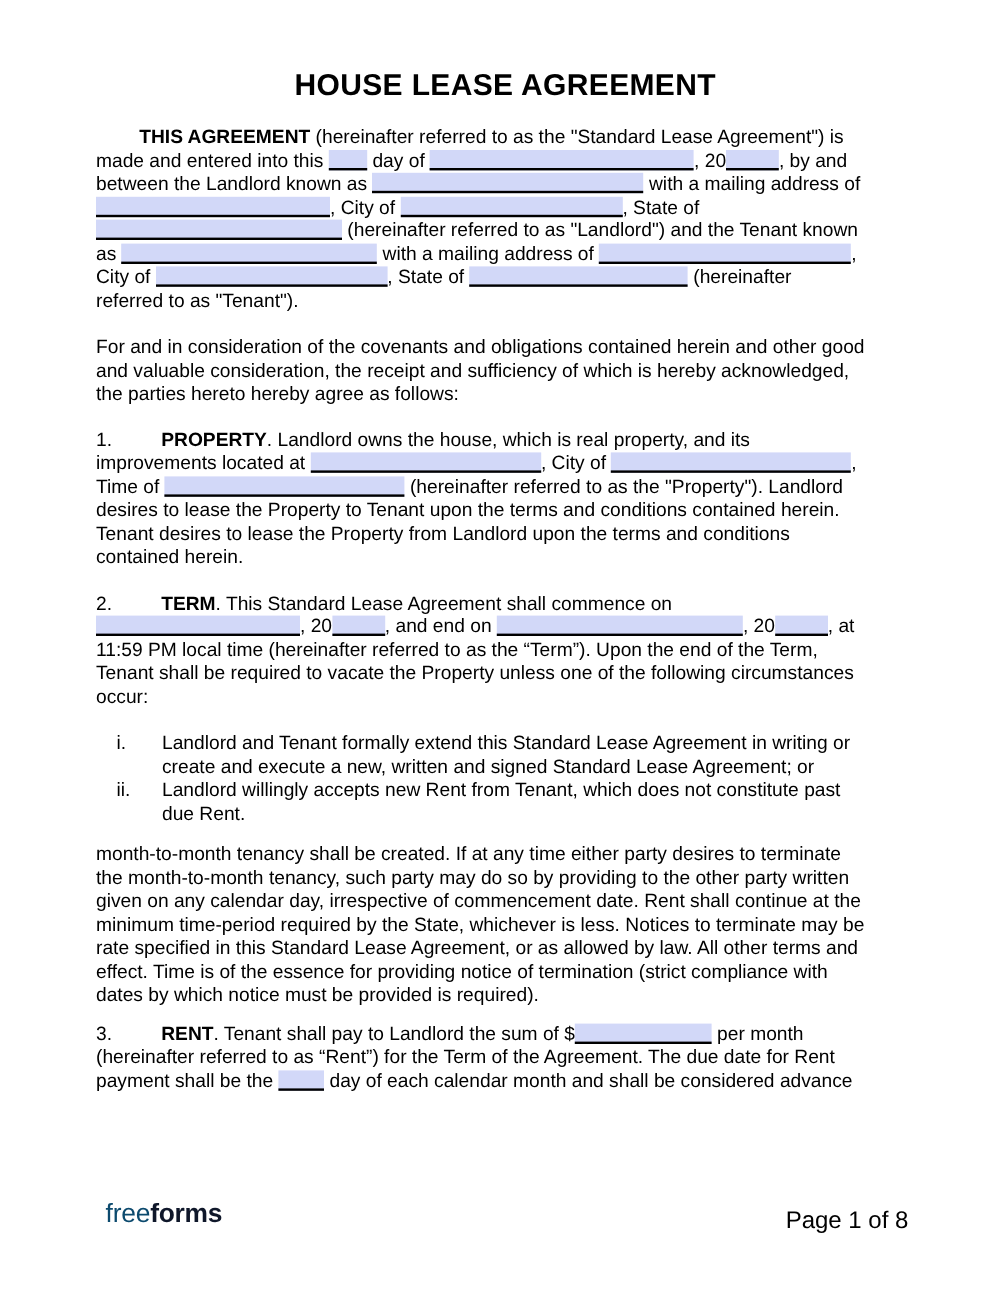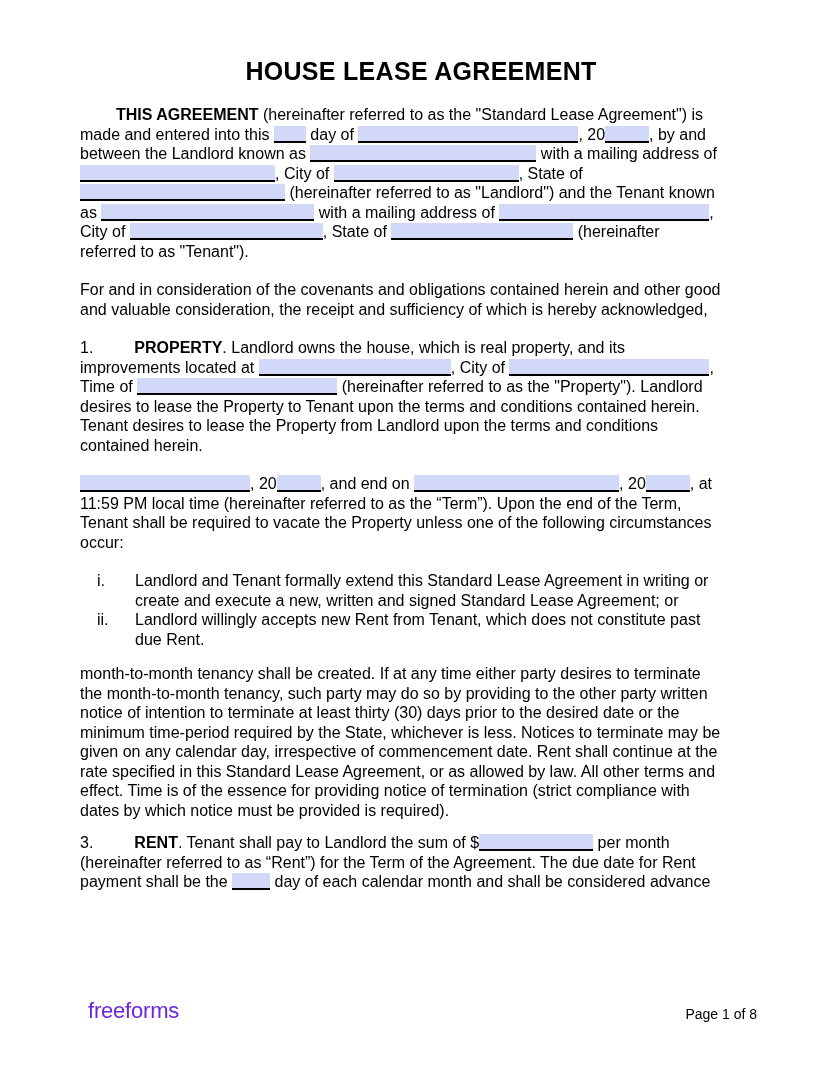--- a/index.html
+++ b/index.html
@@ -32,53 +32,55 @@
     background: #d2d8f8;
     border-bottom: 2px solid #000000;
     vertical-align: -3px; box-sizing: border-box;
   }
   .li { position: relative; padding-left: 55px; }
   .marker { position: absolute; left: 17px; top: 0; line-height: 19.5px; }
   .footer-logo {
     position: absolute; left: 88px; top: 998px;
     font-size: 22px; letter-spacing: -0.2px;
   }
-  .logo-free  { color: #6d28d9; font-weight: 400; }
-  .logo-forms { color: #6d28d9; font-weight: 400; }
-  .page-number { position: absolute; top: 1006px; right: 77px; font-size: 14px; }
+  .logo-free  { color: #0c4a6e; font-weight: 400; }
+  .logo-forms { color: #0f172a; font-weight: 700; }
+  .page-number { position: absolute; top: 1006px; right: 77px; font-size: 20px; }
 </style>
 </head>
 <body>
 
 <div class="page">
   <div id="document-body">
       <div class="doc-title">HOUSE LEASE AGREEMENT</div>
       <div class="para">
         <div class="line"><span class="spacer" style="width: 36px;"></span><span class="seg bold">THIS AGREEMENT</span><span class="seg"> (hereinafter referred to as the "Standard Lease Agreement") is</span></div>
         <div class="line"><span class="seg">made and entered into this </span><span class="blank" style="width: 32px;"></span><span class="seg"> day of </span><span class="blank" style="width: 220px;"></span><span class="seg">, 20</span><span class="blank" style="width: 44px;"></span><span class="seg">, by and</span></div>
         <div class="line"><span class="seg">between the Landlord known as </span><span class="blank" style="width: 226px;"></span><span class="seg"> with a mailing address of</span></div>
         <div class="line"><span class="blank" style="width: 195px;"></span><span class="seg">, City of </span><span class="blank" style="width: 185px;"></span><span class="seg">, State of</span></div>
         <div class="line"><span class="blank" style="width: 205px;"></span><span class="seg"> (hereinafter referred to as "Landlord") and the Tenant known</span></div>
         <div class="line"><span class="seg">as </span><span class="blank" style="width: 213px;"></span><span class="seg"> with a mailing address of </span><span class="blank" style="width: 210px;"></span><span class="seg">,</span></div>
         <div class="line"><span class="seg">City of </span><span class="blank" style="width: 193px;"></span><span class="seg">, State of </span><span class="blank" style="width: 182px;"></span><span class="seg"> (hereinafter</span></div>
         <div class="line"><span class="seg">referred to as "Tenant").</span></div>
       </div>
       <div class="para">
         <div class="line"><span class="seg">For and in consideration of the covenants and obligations contained herein and other good</span></div>
         <div class="line"><span class="seg">and valuable consideration, the receipt and sufficiency of which is hereby acknowledged,</span></div>
+        <div class="line"><span class="seg">the parties hereto hereby agree as follows:</span></div>
       </div>
       <div class="para">
         <div class="line"><span class="seg">1.</span><span class="spacer" style="width: 41px;"></span><span class="seg bold">PROPERTY</span><span class="seg">. Landlord owns the house, which is real property, and its</span></div>
         <div class="line"><span class="seg">improvements located at </span><span class="blank" style="width: 192px;"></span><span class="seg">, City of </span><span class="blank" style="width: 200px;"></span><span class="seg">,</span></div>
         <div class="line"><span class="seg">Time of </span><span class="blank" style="width: 200px;"></span><span class="seg"> (hereinafter referred to as the "Property"). Landlord</span></div>
         <div class="line"><span class="seg">desires to lease the Property to Tenant upon the terms and conditions contained herein.</span></div>
         <div class="line"><span class="seg">Tenant desires to lease the Property from Landlord upon the terms and conditions</span></div>
         <div class="line"><span class="seg">contained herein.</span></div>
       </div>
       <div class="para">
+        <div class="line"><span class="seg">2.</span><span class="spacer" style="width: 41px;"></span><span class="seg bold">TERM</span><span class="seg">. This Standard Lease Agreement shall commence on</span></div>
         <div class="line"><span class="blank" style="width: 170px;"></span><span class="seg">, 20</span><span class="blank" style="width: 44px;"></span><span class="seg">, and end on </span><span class="blank" style="width: 205px;"></span><span class="seg">, 20</span><span class="blank" style="width: 44px;"></span><span class="seg">, at</span></div>
         <div class="line"><span class="seg">11:59 PM local time (hereinafter referred to as the “Term”). Upon the end of the Term,</span></div>
         <div class="line"><span class="seg">Tenant shall be required to vacate the Property unless one of the following circumstances</span></div>
         <div class="line"><span class="seg">occur:</span></div>
       </div>
       <div class="list">
         <div class="li">
           <span class="marker">i.</span>
           <div class="li-lines">
             <div class="line"><span class="seg">Landlord and Tenant formally extend this Standard Lease Agreement in writing or</span></div>
@@ -89,23 +91,22 @@
           <span class="marker">ii.</span>
           <div class="li-lines">
             <div class="line"><span class="seg">Landlord willingly accepts new Rent from Tenant, which does not constitute past</span></div>
             <div class="line"><span class="seg">due Rent.</span></div>
           </div>
         </div>
       </div>
       <div class="para">
         <div class="line"><span class="seg">month-to-month tenancy shall be created. If at any time either party desires to terminate</span></div>
         <div class="line"><span class="seg">the month-to-month tenancy, such party may do so by providing to the other party written</span></div>
-        <div class="line"><span class="seg">notice of intention to terminate at least thirty (30) days prior to the desired date or the</span></div>
+        <div class="line"><span class="seg">given on any calendar day, irrespective of commencement date. Rent shall continue at the</span></div>
         <div class="line"><span class="seg">minimum time-period required by the State, whichever is less. Notices to terminate may be</span></div>
-        <div class="line"><span class="seg">given on any calendar day, irrespective of commencement date. Rent shall continue at the</span></div>
         <div class="line"><span class="seg">rate specified in this Standard Lease Agreement, or as allowed by law. All other terms and</span></div>
         <div class="line"><span class="seg">effect. Time is of the essence for providing notice of termination (strict compliance with</span></div>
         <div class="line"><span class="seg">dates by which notice must be provided is required).</span></div>
       </div>
       <div class="para">
         <div class="line"><span class="seg">3.</span><span class="spacer" style="width: 41px;"></span><span class="seg bold">RENT</span><span class="seg">. Tenant shall pay to Landlord the sum of $</span><span class="blank" style="width: 114px;"></span><span class="seg"> per month</span></div>
         <div class="line"><span class="seg">(hereinafter referred to as “Rent”) for the Term of the Agreement. The due date for Rent</span></div>
         <div class="line"><span class="seg">payment shall be the </span><span class="blank" style="width: 38px;"></span><span class="seg"> day of each calendar month and shall be considered advance</span></div>
       </div>
     </div>

